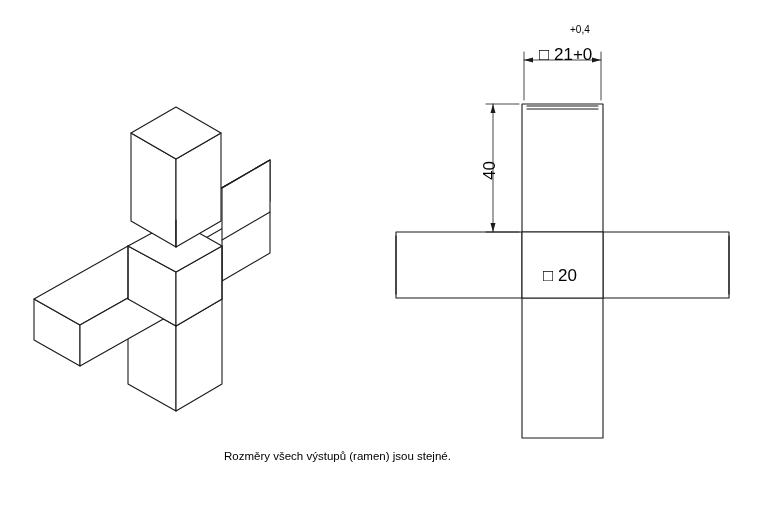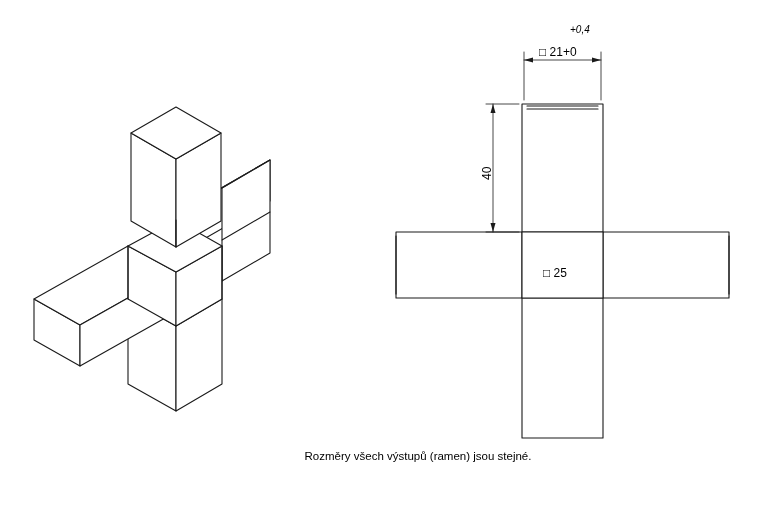--- a/index.html
+++ b/index.html
@@ -24,35 +24,34 @@
   }
   svg.drawing {
     position: absolute;
     left: 0;
     top: 0;
     width: 768px;
     height: 528px;
   }
   .caption {
     position: absolute;
-    left: 208px;
+    left: 224px;
     top: 447px;
     width: 420px;
     font-size: 11.5px;
     line-height: 19px;
     color: #000000;
     white-space: nowrap;
-    text-align: center;
   }
   .caption div {
     white-space: nowrap;
   }
   .dimlabel {
     position: absolute;
-    font-size: 12px;
+    font-size: 17px;
     color: #000;
     white-space: nowrap;
   }
   .dimlabel.rot {
     transform: rotate(-90deg);
     transform-origin: left top;
   }
   .tol {
     position: absolute;
     font-size: 10px;
@@ -144,25 +143,25 @@
 
         <line x1="493" y1="104" x2="493" y2="232"></line>
 
         <polygon points="493,104 490.5,113 495.5,113" fill="#1a1a1a" stroke="none"></polygon>
         <polygon points="493,232 490.5,223 495.5,223" fill="#1a1a1a" stroke="none"></polygon>
       </g>
 
     </g>
   </svg>
 
-  <div class="tol" style="left:570px; top:24px;font-style:italic;">+0,4</div>
+  <div class="tol" style="left:570px; top:24px;">+0,4</div>
 
   <div class="dimlabel" style="left:539px; top:45px;">□ 21+0</div>
 
   <div class="dimlabel rot" style="left:480px; top:180px;">40</div>
 
-  <div class="dimlabel" style="left:543px; top:266px;">□ 25</div>
+  <div class="dimlabel" style="left:543px; top:266px;">□ 20</div>
 
   <div class="caption">
     <div>Rozměry všech výstupů (ramen) jsou stejné.</div>
   </div>
 
 </div>
 
 </body></html>

